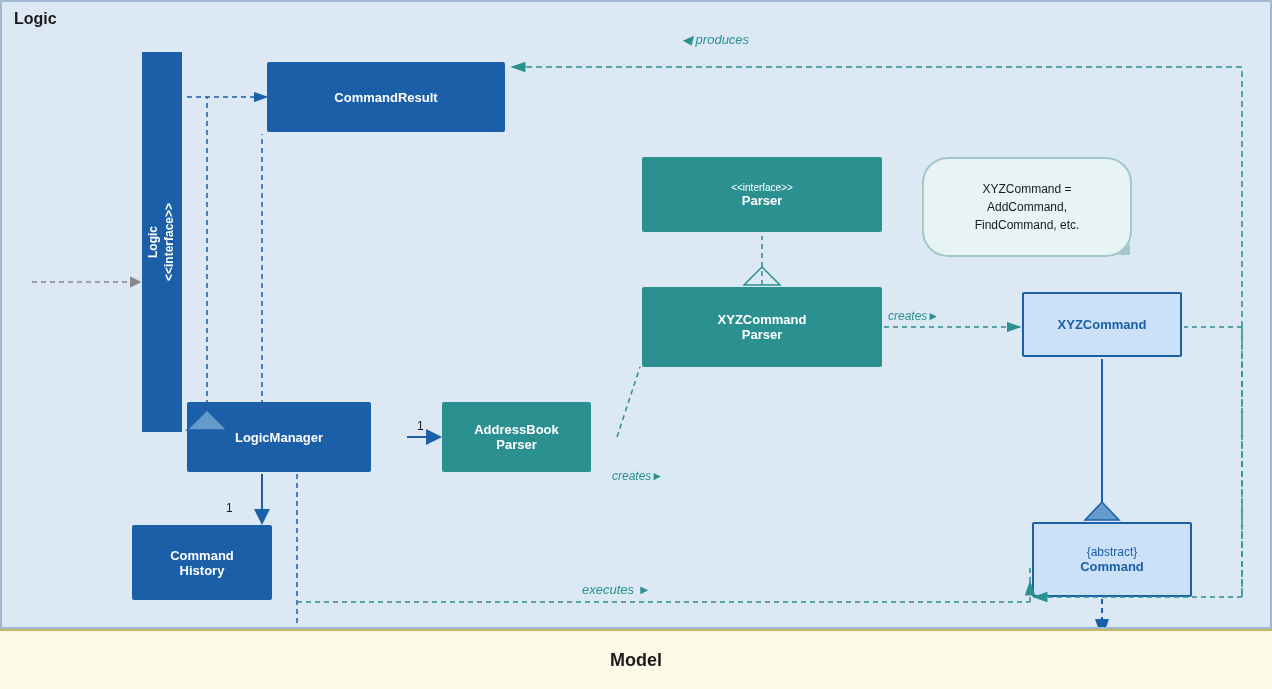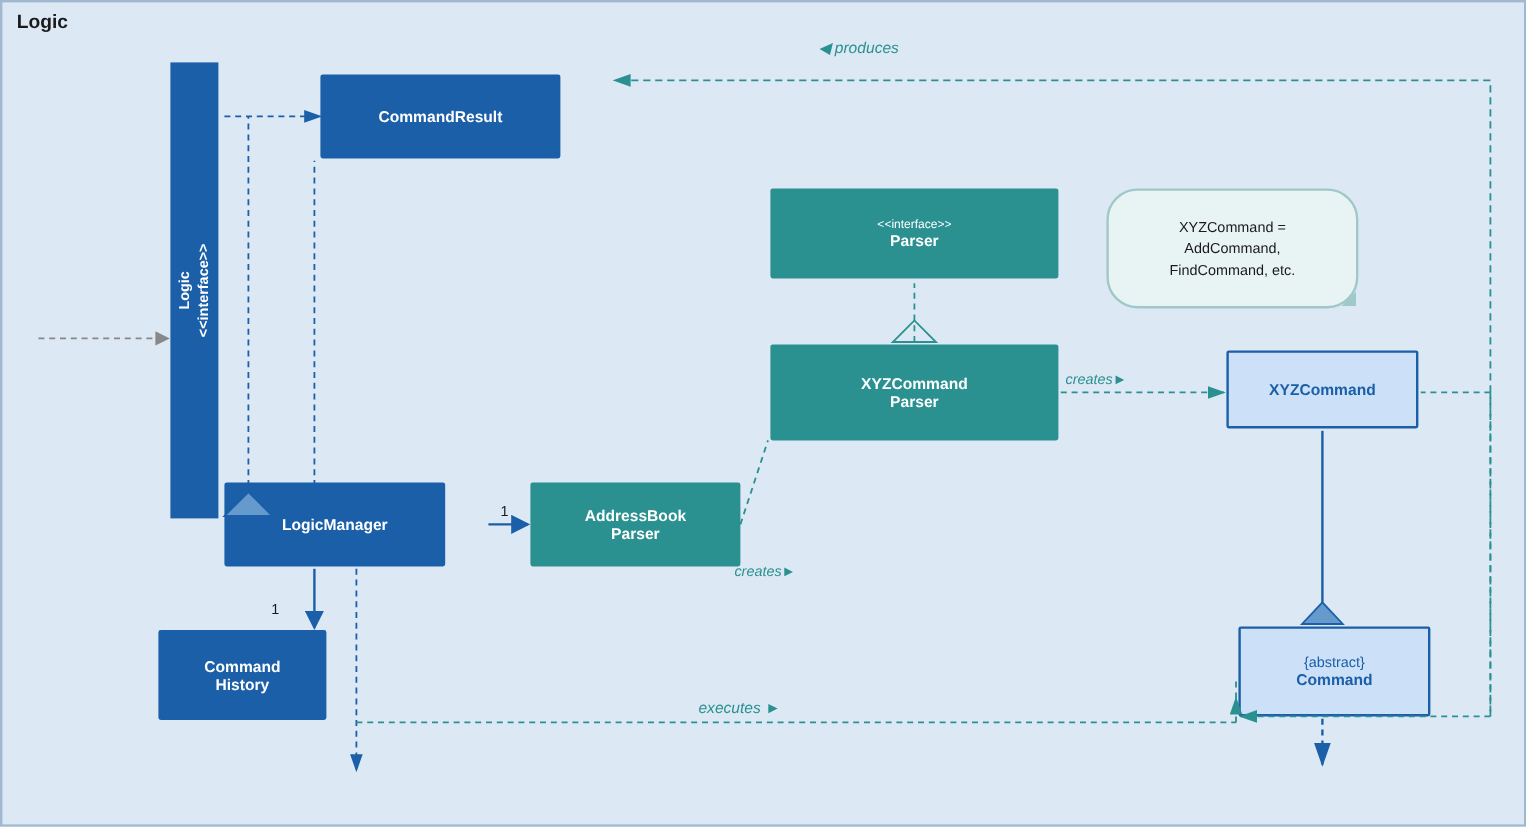--- a/index.html
+++ b/index.html
@@ -122,21 +122,21 @@
 <div class="main-container">
   <div class="diagram-area">
     <span class="logic-label">Logic</span>
 
     <div class="interface-logic-box" style="left:140px; top:50px; width:40px; height:380px;">
       <span style="transform:none; writing-mode:vertical-lr; text-align:center; line-height:1.3;">
         &lt;&lt;interface&gt;&gt;<br>Logic
       </span>
     </div>
 
-    <div class="box box-dark-blue" style="left:265px; top:60px; width:200px; height:70px;">
+    <div class="box box-dark-blue" style="left:265px; top:60px; width:238px; height:70px;">
       <span>CommandResult</span>
     </div>
 
     <div class="box box-teal" style="left:640px; top:155px; width:240px; height:75px;">
       <span style="text-align:center;">
         <span style="font-size:10px; font-weight:normal; display:block;">&lt;&lt;interface&gt;&gt;</span>
         Parser
       </span>
     </div>
 
@@ -149,21 +149,21 @@
     </div>
 
     <div class="box box-outline-blue" style="left:1020px; top:290px; width:160px; height:65px;">
       <span>XYZCommand</span>
     </div>
 
     <div class="box box-dark-blue" style="left:185px; top:400px; width:184px; height:70px;">
       <span>LogicManager</span>
     </div>
 
-    <div class="box box-teal" style="left:440px; top:400px; width:175px; height:70px;">
+    <div class="box box-teal" style="left:440px; top:400px; width:149px; height:70px;">
       <span style="text-align:center;">AddressBook<br>Parser</span>
     </div>
 
     <div class="box box-dark-blue" style="left:130px; top:523px; width:140px; height:75px;">
       <span style="text-align:center;">Command<br>History</span>
     </div>
 
     <div class="box box-outline-blue" style="left:1030px; top:520px; width:160px; height:75px;">
       <span style="text-align:center;">
         <span style="font-size:12px; font-weight:normal; display:block;">{abstract}</span>
@@ -250,13 +250,16 @@
       <line x1="1100" y1="597" x2="1100" y2="635" stroke="#1a5fa8" stroke-width="2" stroke-dasharray="5,4" marker-end="url(#arrow-filled-blue)"></line>
 
       <line x1="1240" y1="325" x2="1182" y2="325" stroke="#2a9090" stroke-width="1.5" stroke-dasharray="5,4"></line>
       <line x1="1240" y1="325" x2="1240" y2="595" stroke="#2a9090" stroke-width="1.5" stroke-dasharray="5,4"></line>
       <line x1="1240" y1="595" x2="1032" y2="595" stroke="#2a9090" stroke-width="1.5" stroke-dasharray="5,4" marker-end="url(#arrow-filled-teal)"></line>
 
       <line x1="260" y1="430" x2="260" y2="132" stroke="#1a5fa8" stroke-width="1.5" stroke-dasharray="5,4"></line>
     </svg>
 
   </div>
+  <div class="model-bar">
+    <span class="model-label">Model</span>
+  </div>
 </div>
 
 </body></html>

